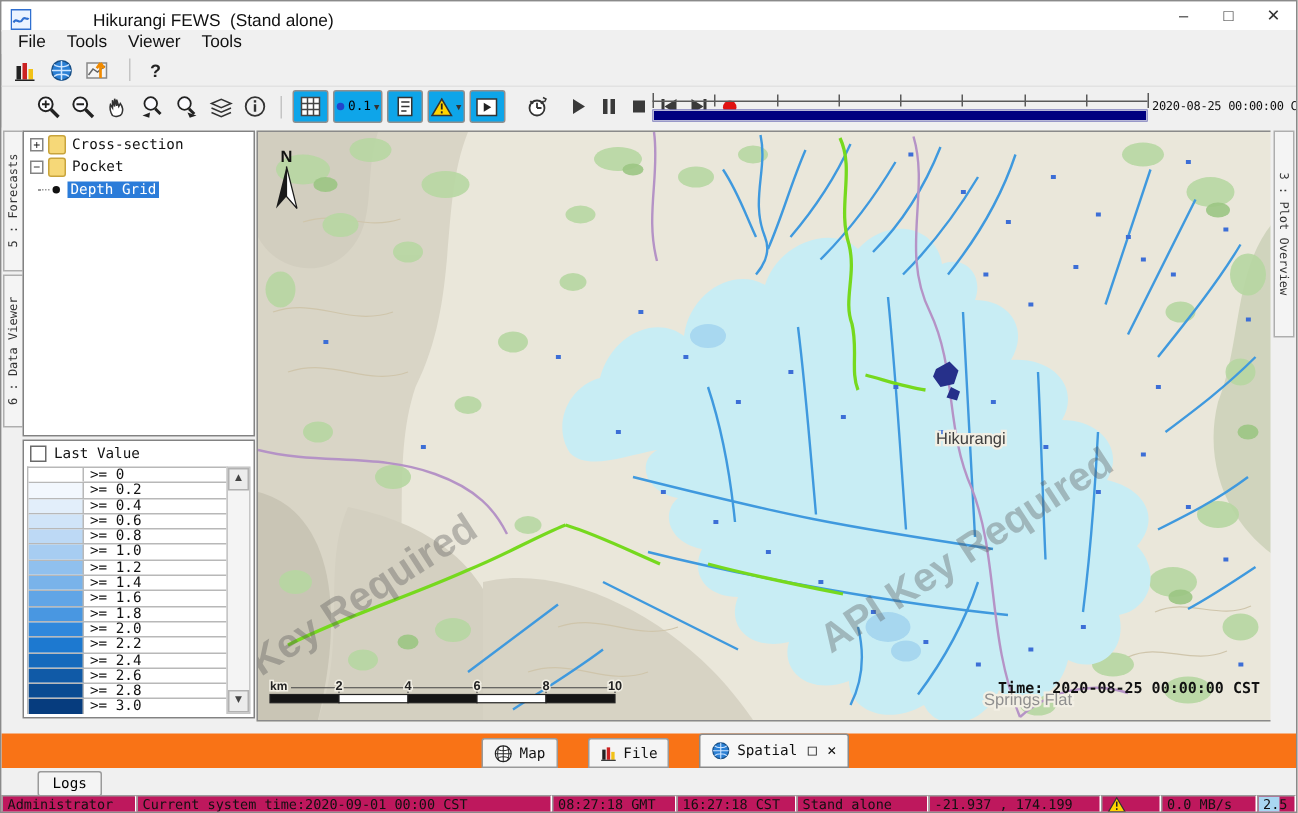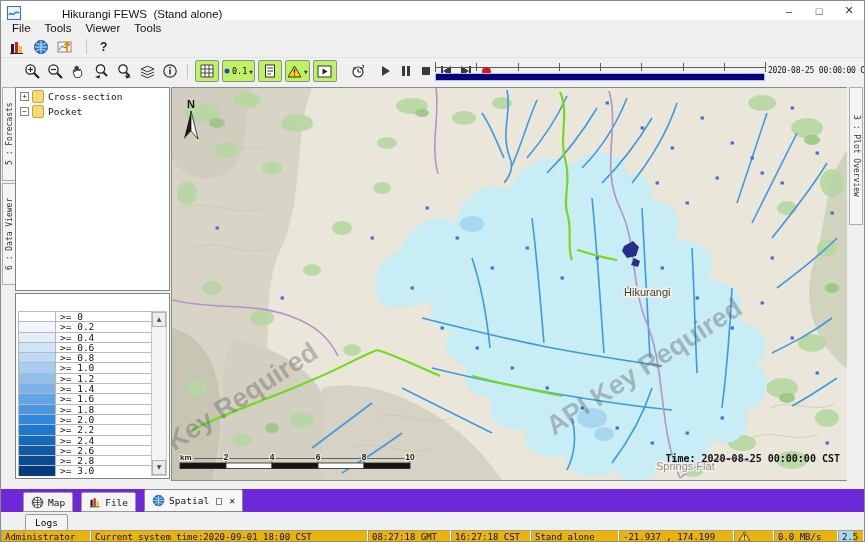--- a/index.html
+++ b/index.html
@@ -17,21 +17,21 @@
            display:flex;align-items:center;padding-left:4px;}
   .menu-item{padding:1px 7px;font-size:11.5px;color:#111;}
   
   .toolbar1{position:absolute;top:35px;left:0;right:0;height:21px;display:flex;align-items:center;
             padding-left:8px;gap:8px;border-bottom:1px solid #e2e2e2;}
   .tsep{width:1px;height:15px;background:#c4c4c4;margin:0 5px;}
   .help-q{font-size:12px;font-weight:bold;color:#222;}
   .toolbar2{position:absolute;top:56px;left:0;right:0;height:28px;}
   .t2-tools{position:absolute;left:20px;top:3px;display:flex;align-items:center;gap:1px;}
   .tbtn{width:22px;height:22px;display:flex;align-items:center;justify-content:center;}
-  .tbtn.bordered{border:1px solid #8f8f8f;background:#bef264;height:20px;width:auto;min-width:20px;
+  .tbtn.bordered{border:1px solid #8f8f8f;background:#0ea5e9;height:20px;width:auto;min-width:20px;
                  border-radius:2px;margin:0 1px;padding:0 1px;}
   .combo{display:flex;align-items:center;gap:2px;font:8.5px "DejaVu Sans Mono",monospace;padding:0 2px;}
   .combo .caret,.caret{font-size:6px;color:#333;}
   .pbgroup{display:flex;align-items:center;gap:7px;margin-left:10px;}
   .pb{width:13px;height:14px;display:flex;align-items:center;justify-content:center;}
   .tri-r{width:0;height:0;border-left:8px solid #3a3a3a;border-top:5px solid transparent;border-bottom:5px solid transparent;}
   .tri-l{width:0;height:0;border-right:8px solid #3a3a3a;border-top:5px solid transparent;border-bottom:5px solid transparent;}
   .bar-v{width:3px;height:10px;background:#3a3a3a;}
   .pause{display:flex;gap:2px;}
   .stopsq{width:8px;height:8px;background:#3a3a3a;}
@@ -75,29 +75,29 @@
   .lswatch{width:36px;flex:0 0 auto;border-right:1px solid #b8b8b8;}
   .llabel{padding-left:4px;line-height:9.5px;}
   .legend-scroll{position:absolute;top:17px;right:2px;width:14px;bottom:2px;background:#f4f4f4;border:1px solid #c6c6c6;}
   .sarrow{position:absolute;left:0;right:0;height:13px;background:#ececec;border:1px solid #b2b2b2;
           font:6px/11px "DejaVu Sans",sans-serif;text-align:center;color:#444;}
   
   .map-panel{position:absolute;left:170px;top:2px;width:677px;height:392px;border:1px solid #8a8a8a;
              box-sizing:content-box;overflow:hidden;background:#eae7da;}
   
   .bottomtabs{position:absolute;top:488px;left:0;right:0;height:23px;display:flex;align-items:flex-end;
-              padding-left:22px;gap:8px;background:#6d28d9;}
+              padding-left:22px;gap:20px;background:#f97316;justify-content:center;}
   .btab{height:18px;display:flex;align-items:center;gap:4px;padding:0 7px;border:1px solid #9a9a9a;
         background:#f4f4f4;font:9.5px "DejaVu Sans Mono",monospace;color:#111;border-radius:2px 2px 0 0;}
   .btab.active{height:21px;background:#f7f7f7;border-color:#8a8a8a;}
   .tabglyph{font-weight:bold;font-size:10px;margin-left:3px;}
   .logsrow{position:absolute;top:511px;left:0;right:0;height:18px;background:#f0f0f0;}
   .logs-btn{margin:1px 0 0 24px;height:15px;display:inline-flex;align-items:center;padding:0 9px;
             border:1px solid #9a9a9a;background:#f4f4f4;font:9.5px "DejaVu Sans Mono",monospace;border-radius:2px;}
-  .statusbar{position:absolute;top:529px;left:0;right:0;height:13px;display:flex;background:#eab308;}
+  .statusbar{position:absolute;top:529px;left:0;right:0;height:13px;display:flex;background:#be185d;}
   .scell{box-sizing:border-box;border:1px solid;border-color:#9c9c9c #ffffff #ffffff #9c9c9c;
          font:9px "DejaVu Sans Mono",monospace;color:#111;display:flex;align-items:center;
          padding-left:3px;overflow:hidden;white-space:nowrap;flex:0 0 auto;}
   .mem{position:relative;}
   .mem-fill{position:absolute;left:0;top:0;bottom:0;width:58%;background:#a9d7f2;}
   .mem-txt{position:relative;}
 </style>
 </head>
 <body>
 
@@ -283,23 +283,32 @@
       <div class="trow">
         <span class="expander">+</span>
         <span class="folder"></span>
         <span>Cross-section</span>
       </div>
       <div class="trow">
         <span class="expander">−</span>
         <span class="folder"></span>
         <span>Pocket</span>
       </div>
+      <div class="trow">
+        <span class="dash"></span>
+        <span class="bullet"></span>
+        <span class="sel">Depth Grid</span>
+      </div>
     </div>
 
     <div class="legend-pane">
+      <div class="lv-head">
+        <span class="cb"></span>
+        <span>Last Value</span>
+      </div>
       <div class="legend-list">
 
           <div class="lrow">
             <span class="lswatch" style="background: rgb(255, 255, 255);"></span>
             <span class="llabel">&gt;= 0</span>
           </div>
 
           <div class="lrow">
             <span class="lswatch" style="background: rgb(242, 247, 253);"></span>
             <span class="llabel">&gt;= 0.2</span>
@@ -524,21 +533,21 @@
     <span class="tabglyph">✕</span>
   </div>
 </div>
 
 <div class="logsrow">
   <span class="logs-btn">Logs</span>
 </div>
 
 <div class="statusbar">
   <div class="scell" style="width:90px">Administrator</div>
-  <div class="scell" style="width:277px">Current system time:2020-09-01 18:00 CST</div>
+  <div class="scell" style="width:277px">Current system time:2020-09-01 00:00 CST</div>
   <div class="scell" style="width:83px">08:27:18 GMT</div>
   <div class="scell" style="width:80px">16:27:18 CST</div>
   <div class="scell" style="width:88px">Stand alone</div>
   <div class="scell" style="width:115px">-21.937 , 174.199</div>
   <div class="scell" style="width:40px">
     <svg width="13" height="11" viewBox="0 0 15 13">
       <path d="M7.5,1 L14,12 H1 Z" fill="#ffd400" stroke="#333"></path>
         <rect x="6.9" y="4" width="1.2" height="4" fill="#222"></rect>
         <rect x="6.9" y="9.2" width="1.2" height="1.4" fill="#222"></rect>
     </svg>

